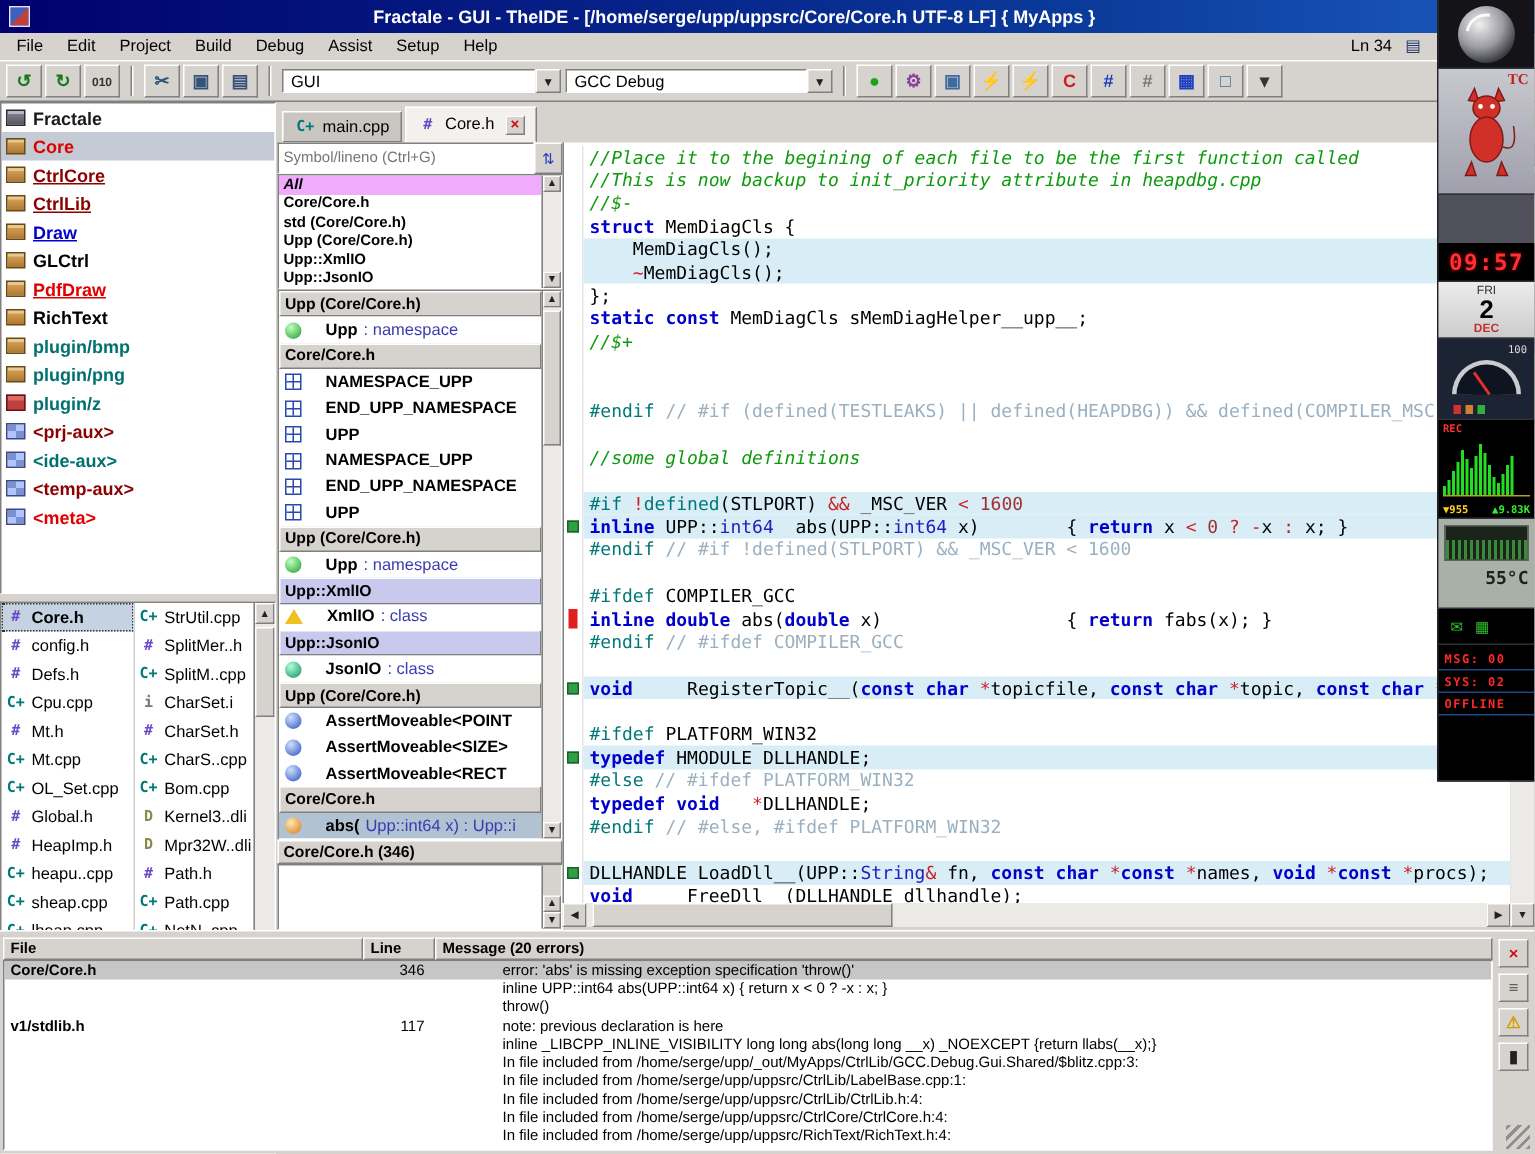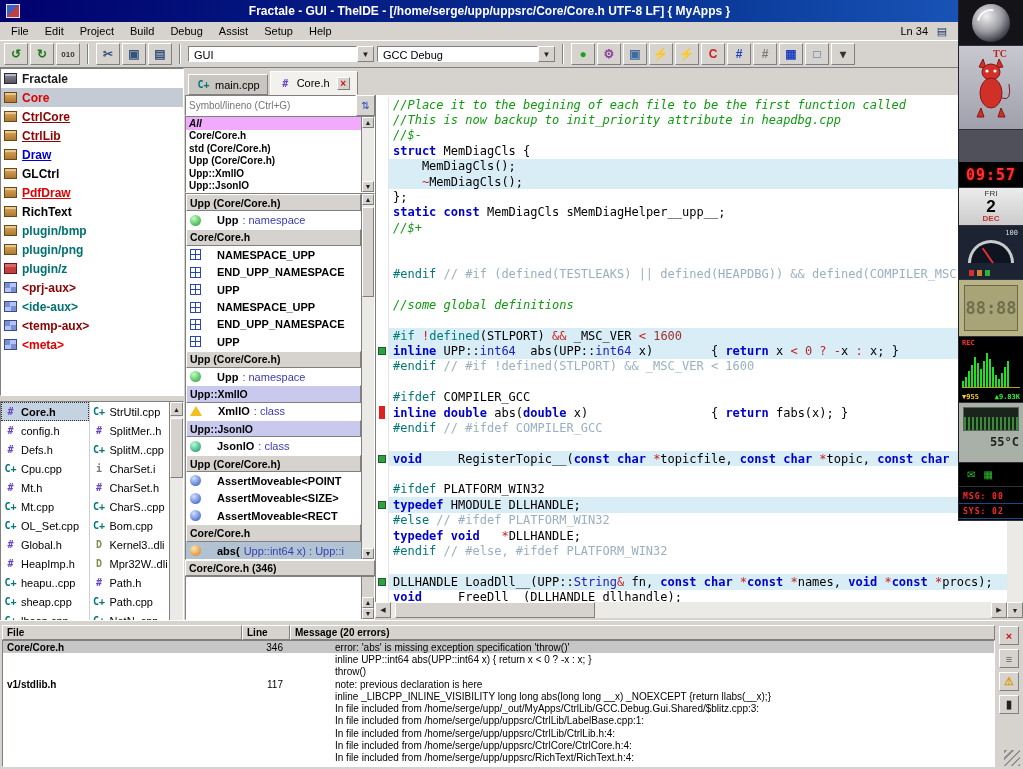--- a/index.html
+++ b/index.html
@@ -133,21 +133,21 @@
   .err-btn { width:20px; height:19px; display:flex; align-items:center; justify-content:center; font-size:11px; font-weight:bold; }
   #resize-grip { position:absolute; right:3px; bottom:3px; width:16px; height:16px; background:repeating-linear-gradient(315deg,#909090 0 2px,#d6d3ce 2px 5px); }
 
   
   #dock { position:absolute; right:0; top:0; width:65px; height:521px; background:#50505a; z-index:50; display:flex; flex-direction:column; border-left:1px solid #20202a; }
   .tile { border-bottom:1px solid #30303a; position:relative; overflow:hidden; flex:0 0 auto; }
   .tile-logo { height:46px; background:#141418; display:flex; align-items:center; justify-content:center; }
   .logo-disc { width:38px; height:38px; border-radius:50%; background:radial-gradient(circle at 38% 32%,#f0f0f0,#9a9aa2 45%,#2a2a32 80%); position:relative; }
   .logo-swoosh { position:absolute; left:5px; top:5px; width:28px; height:28px; border-radius:50%; border:2px solid transparent; border-top-color:#fafafa; transform:rotate(-35deg); }
   .tile-daemon { height:84px; background:linear-gradient(#c8c8d0,#a0a0ac); display:flex; align-items:center; justify-content:center; }
-  .daemon-label { position:absolute; top:2px; right:16px; color:#c02020; font:bold 10px "Liberation Serif",serif; }
+  .daemon-label { position:absolute; top:2px; right:4px; color:#c02020; font:bold 10px "Liberation Serif",serif; }
   .tile-clock { height:26px; background:#000; display:flex; align-items:center; justify-content:center;margin-top:32px; }
   .clock-text { color:#ff3030; font:bold 15px "DejaVu Sans Mono",monospace; letter-spacing:1px; text-shadow:0 0 3px #a00000; }
   .tile-cal { height:38px; background:linear-gradient(#ececec,#cccccc); display:flex; flex-direction:column; align-items:center; justify-content:center; line-height:1; }
   .cal-wd { font-size:8px; color:#333; } .cal-day { font-size:17px; font-weight:bold; } .cal-mo { font-size:8px; color:#c03030; font-weight:bold; }
   .tile-gauge { height:54px; background:#1c2434; }
   .gauge-val { position:absolute; top:3px; right:5px; color:#d8dce0; font-size:7px; font-family:"DejaVu Sans Mono",monospace; }
   .gauge-arc { position:absolute; left:9px; top:14px; width:46px; height:23px; border-radius:46px 46px 0 0; border:3px solid #c8ccd0; border-bottom:none; background:#0e1420; }
   .needle { position:absolute; left:21px; bottom:0; width:2px; height:18px; background:#e03030; transform-origin:bottom center; transform:rotate(-35deg); }
   .gauge-bars { position:absolute; bottom:3px; left:10px; display:flex; gap:3px; }
   .gauge-bars span { width:5px; height:6px; background:#d03030; display:block; }
@@ -732,23 +732,20 @@
     <span class="gauge-val">100</span>
     <div class="gauge-arc">
         <div class="needle"></div>
       </div>
     <div class="gauge-bars">
         <span></span>
         <span></span>
         <span></span>
       </div>
   </div>
-  <div class="tile tile-lcd">
-    <div class="lcd-inner">88:88</div>
-  </div>
   <div class="tile tile-matrix">
     <span class="rec">REC</span>
     <div id="spectrum">
         <span class="sp-bar" style="height: 6px;"></span>
         <span class="sp-bar" style="height: 10px;"></span>
         <span class="sp-bar" style="height: 16px;"></span>
         <span class="sp-bar" style="height: 22px;"></span>
         <span class="sp-bar" style="height: 30px;"></span>
         <span class="sp-bar" style="height: 24px;"></span>
         <span class="sp-bar" style="height: 18px;"></span>

